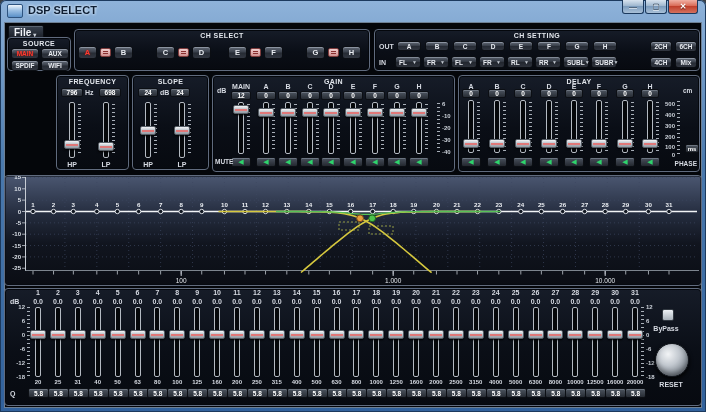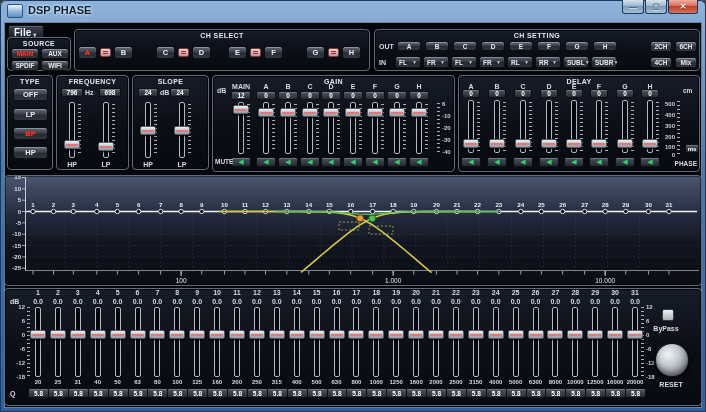--- a/index.html
+++ b/index.html
@@ -33,21 +33,21 @@
 .knob{border-radius:50%;background:radial-gradient(circle at 38% 32%,#f2f4f6,#c2c8cf 38%,#868e97 70%,#565d66);border:1px solid #14181e;box-shadow:0 2px 4px #000,inset 0 -3px 5px rgba(0,0,0,.35)}
 svg text{font-family:"Liberation Sans",sans-serif}
 </style>
 </head>
 <body>
 
 <div id="screen">
   <div class="a client"></div>
 
   <div class="a appicon" style="left:7px;top:4px;width:16px;height:14px"></div>
-  <div class="a apptitle" style="left:28px;top:4px">DSP PHASE</div>
+  <div class="a apptitle" style="left:28px;top:4px">DSP SELECT</div>
   <div class="a wbtn" style="left:622px;top:0;width:22px;height:14px">
       <span>—</span>
     </div>
   <div class="a wbtn" style="left:645px;top:0;width:22px;height:14px">
       <span>▢</span>
     </div>
   <div class="a wbtn close" style="left:668px;top:0;width:30px;height:14px">
       <span>✕</span>
     </div>
 
@@ -119,27 +119,20 @@
         <div class="a dar" style="position: static;">▼</div>
       </div>
       <div class="a drop" style="left: 216px; top: 26px; width: 26px; height: 12px;">
         <div class="a" style="position: static;">SUBR</div>
         <div class="a dar" style="position: static;">▼</div>
       </div>
       <div class="a btn" style="left: 275px; top: 11px; width: 22px; height: 11px; font-size: 6.5px;">2CH</div>
       <div class="a btn" style="left: 300px; top: 11px; width: 22px; height: 11px; font-size: 6.5px;">6CH</div>
       <div class="a btn" style="left: 275px; top: 27px; width: 22px; height: 11px; font-size: 6.5px;">4CH</div>
       <div class="a btn" style="left: 300px; top: 27px; width: 22px; height: 11px; font-size: 6.5px;">Mix</div>
-    </div>
-  <div class="a panel" id="typeP" style="left:7px;top:75px;width:46px;height:95px">
-    <div class="a ptitle">TYPE</div>
-      <div class="a btn" style="left: 5px; top: 12px; width: 35px; height: 13px;">OFF</div>
-      <div class="a btn" style="left: 5px; top: 32px; width: 35px; height: 13px;">LP</div>
-      <div class="a btn red" style="left: 5px; top: 51px; width: 35px; height: 13px;">BP</div>
-      <div class="a btn" style="left: 5px; top: 70px; width: 35px; height: 13px;">HP</div>
     </div>
   <div class="a panel" id="freqP" style="left:56px;top:75px;width:73px;height:95px">
     <div class="a ptitle">FREQUENCY</div>
       <div class="a pill" style="left: 4px; top: 12px; width: 22px; height: 9px;">796</div>
       <div class="a lbl" style="left: 28px; top: 13px;">Hz</div>
       <div class="a pill" style="left: 42px; top: 12px; width: 22px; height: 9px;">698</div>
       <div class="a track" style="left: 12px; top: 26px; width: 6px; height: 56px;"></div>
       <div class="a ticks" style="left: 21px; top: 28px; width: 3px; height: 52px;"></div>
       <div class="a handle" style="left: 7px; top: 64px; width: 16px; height: 9px;"></div>
       <div class="a track" style="left: 46px; top: 26px; width: 6px; height: 56px;"></div>

